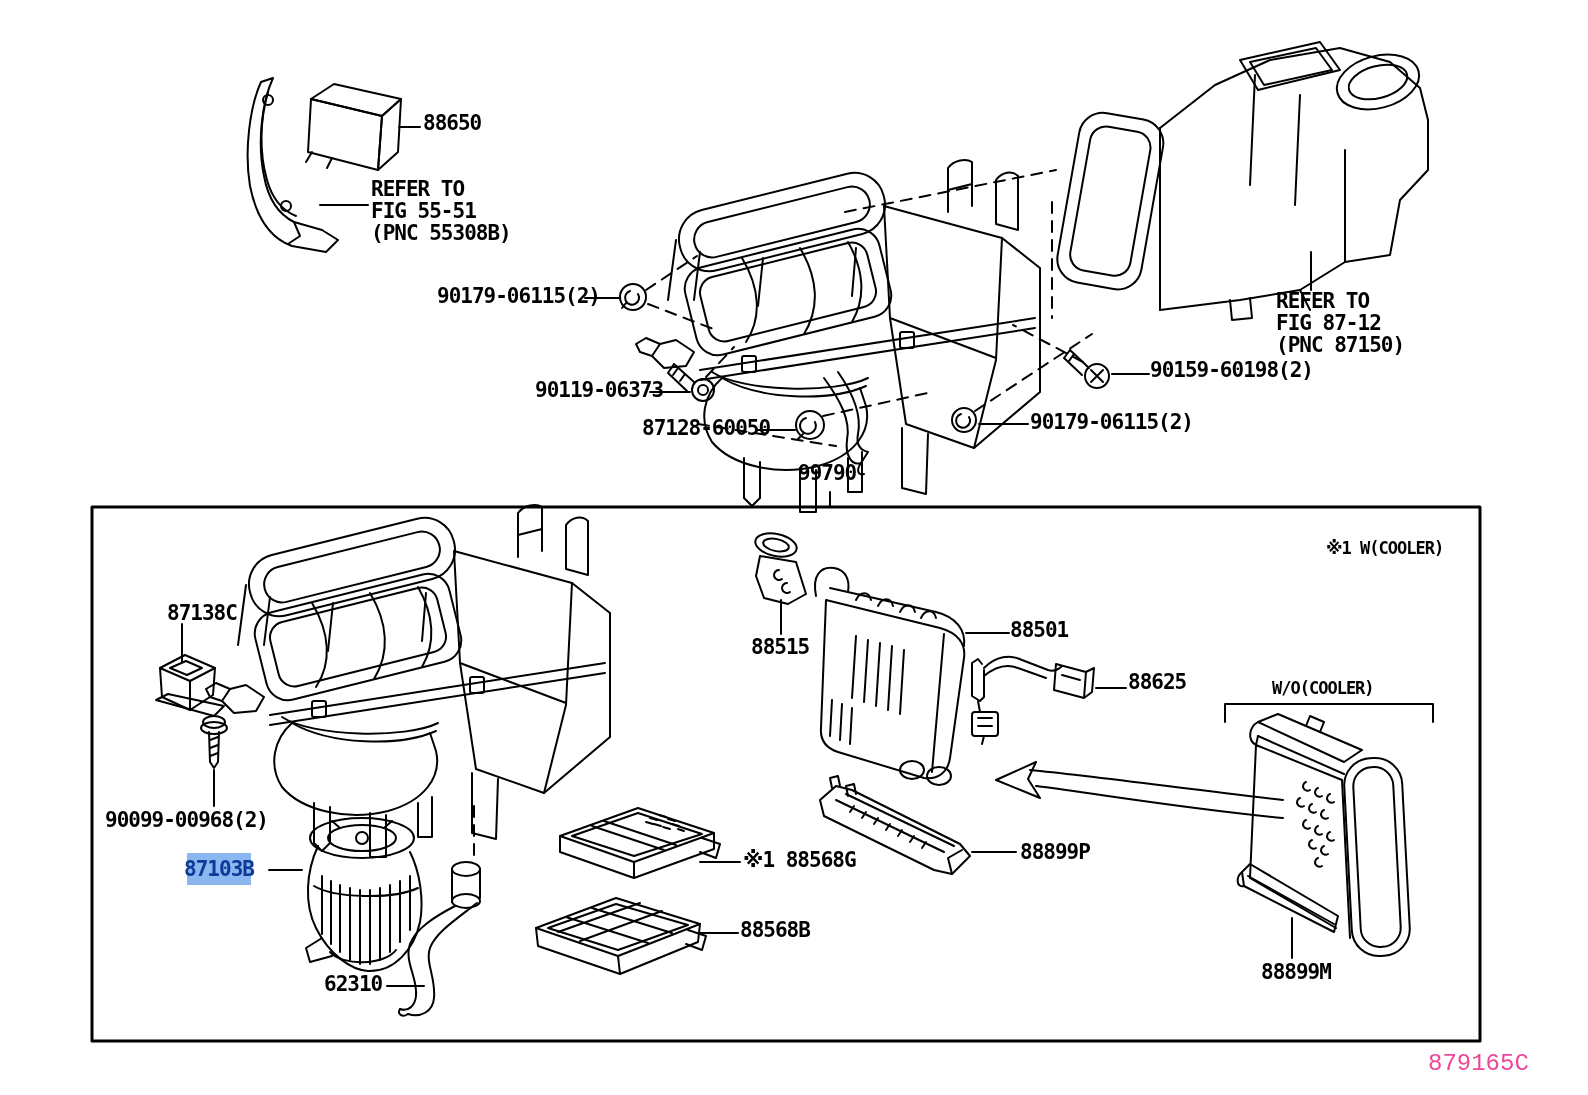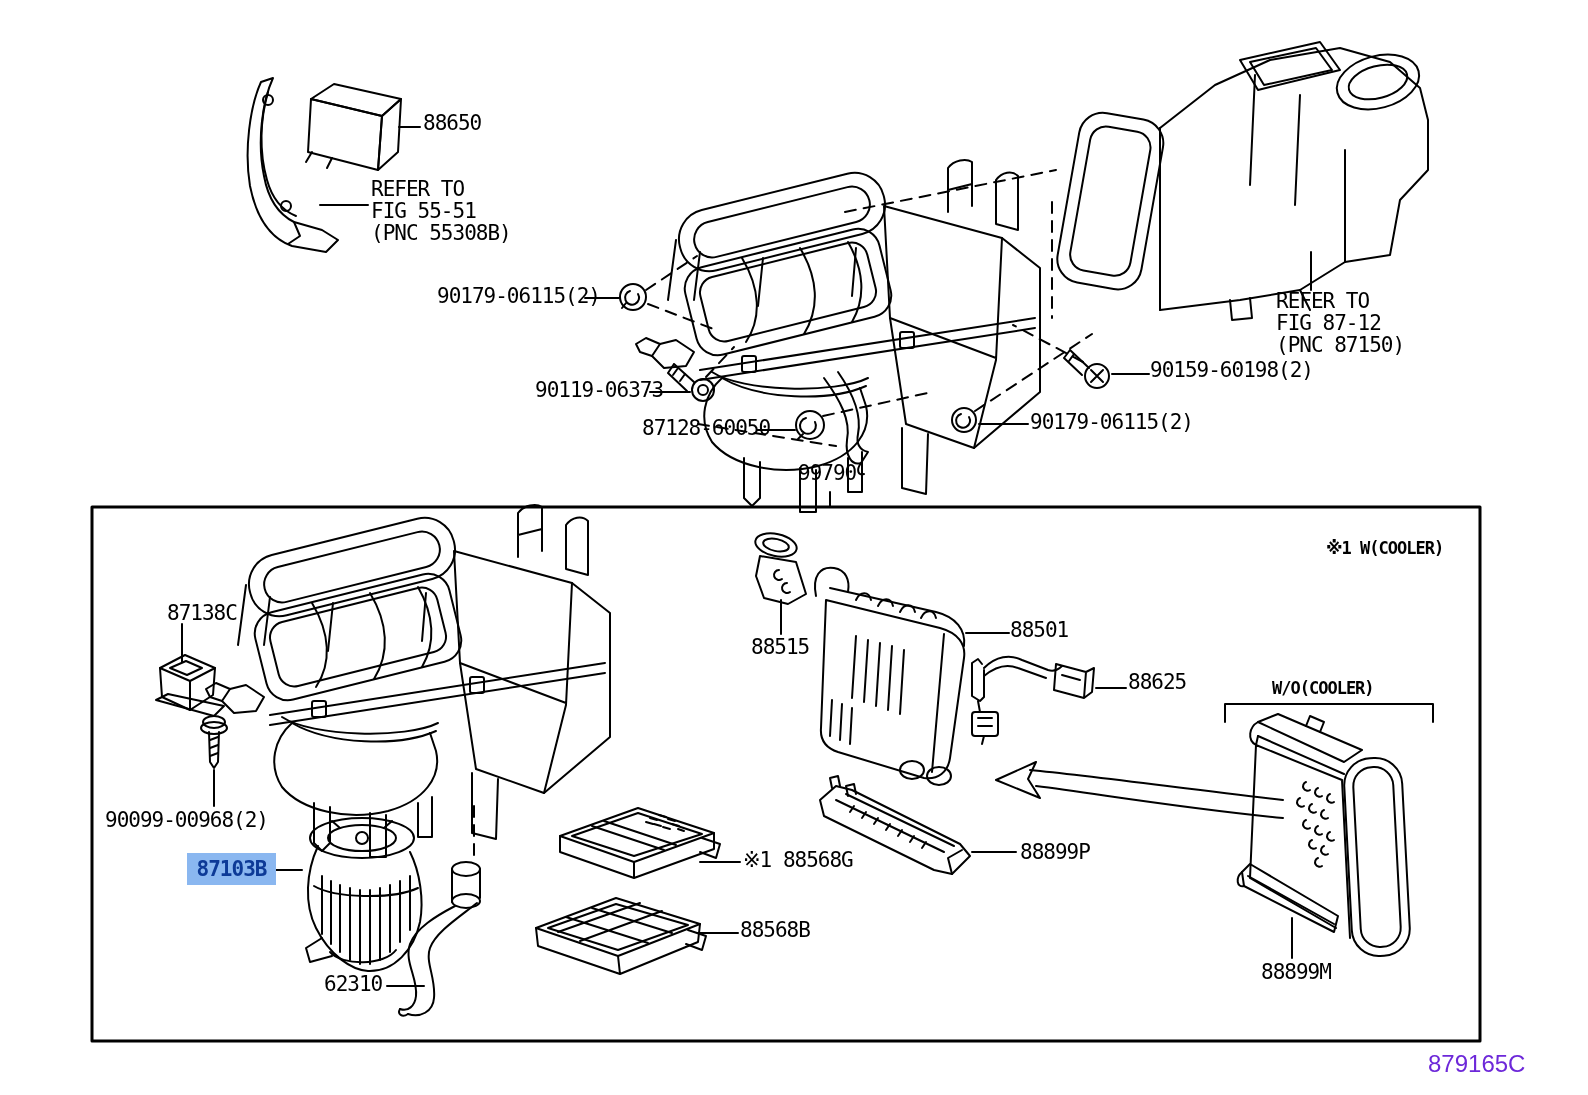--- a/index.html
+++ b/index.html
@@ -1,27 +1,27 @@
 <!DOCTYPE html>
 <html><head>
 <meta charset="utf-8">
 <style>
   html,body{margin:0;padding:0;background:#fff;}
   .stage{position:relative;width:1588px;height:1095px;background:#ffffff;overflow:hidden;
          font-family:"DejaVu Sans Mono","DejaVu Sans",monospace;}
   svg{position:absolute;left:0;top:0;}
-  .lbl{position:absolute;font-weight:normal;font-size:21px;line-height:22px;letter-spacing:-1px;
+  .lbl{position:absolute;font-weight:bold;font-size:21px;line-height:22px;letter-spacing:-1px;
        color:#000;white-space:pre-line;}
   .lbl-sm{position:absolute;font-weight:bold;font-size:17px;line-height:18px;letter-spacing:-1px;
        color:#000;white-space:pre;}
-  .hl{position:absolute;left:187px;top:853px;width:89px;height:32px;background:#8ab7f0;
+  .hl{position:absolute;left:187px;top:853px;width:64px;height:32px;background:#8ab7f0;
       display:flex;align-items:center;justify-content:center;}
   .hl span{font-weight:bold;font-size:21px;letter-spacing:-1px;color:#0d3a97;}
-  .footer-code{position:absolute;font-family:Liberation Sans, sans-serif;font-size:24px;
-      color:#6d28d9;letter-spacing:0;}
+  .footer-code{position:absolute;font-family:Liberation Mono, monospace;font-size:24px;
+      color:#ec4899;letter-spacing:0;}
 </style>
 </head>
 <body>
 
 <div class="stage">
 
 <svg width="1588" height="1095" viewBox="0 0 1588 1095" fill="none" stroke="#000" stroke-width="2" stroke-linecap="round" stroke-linejoin="round">
 
   <g>
     <path d="M273,78 C262,102 257,142 264,176 C268,198 278,214 294,222 L322,230 L338,240 L326,252 L292,246 C270,238 256,216 250,186 C244,150 250,106 261,82 Z"></path>

